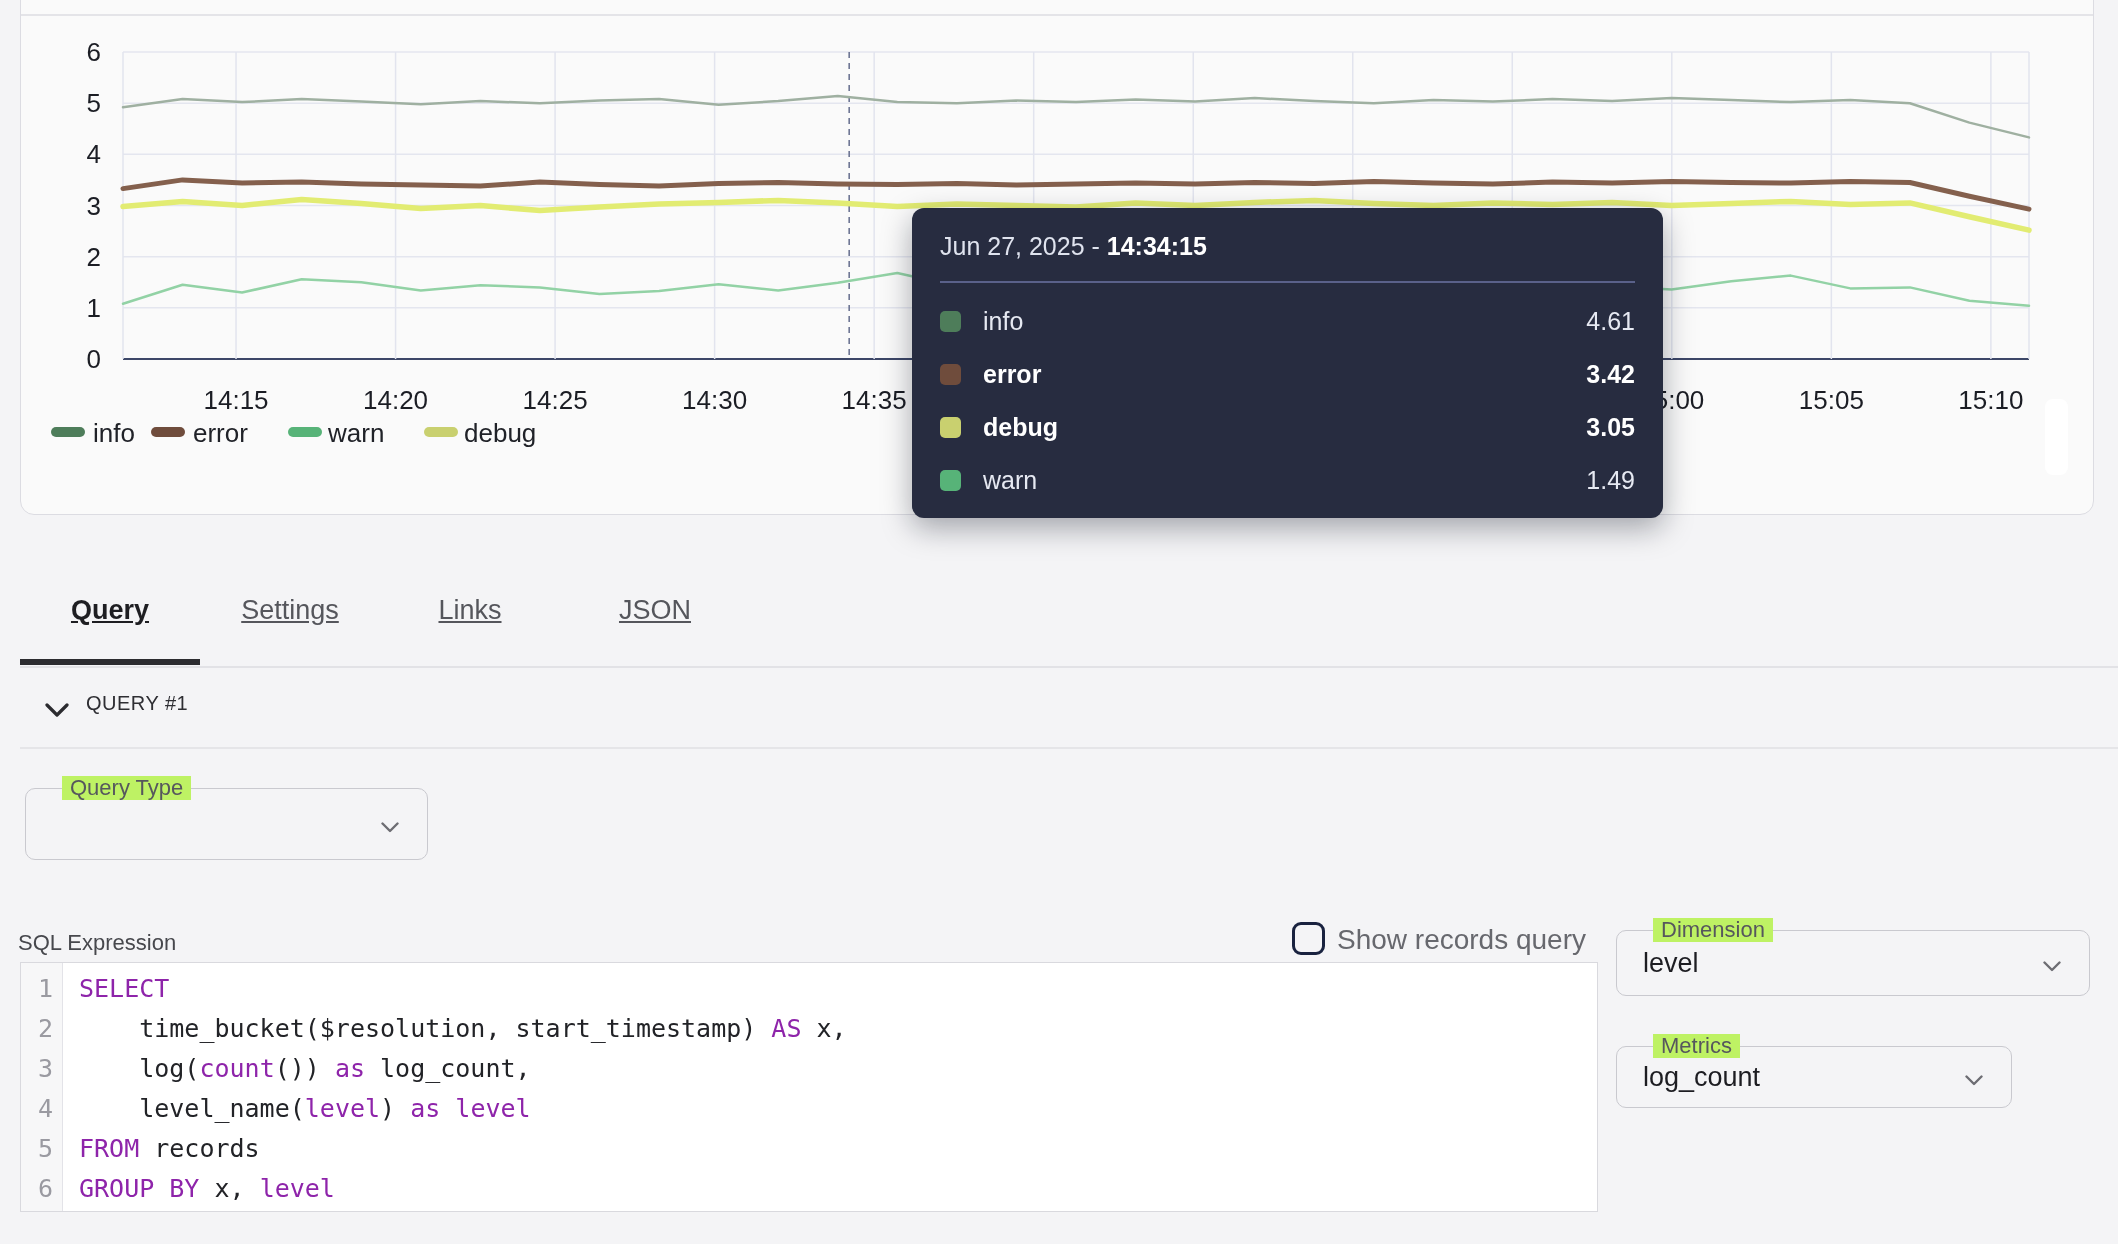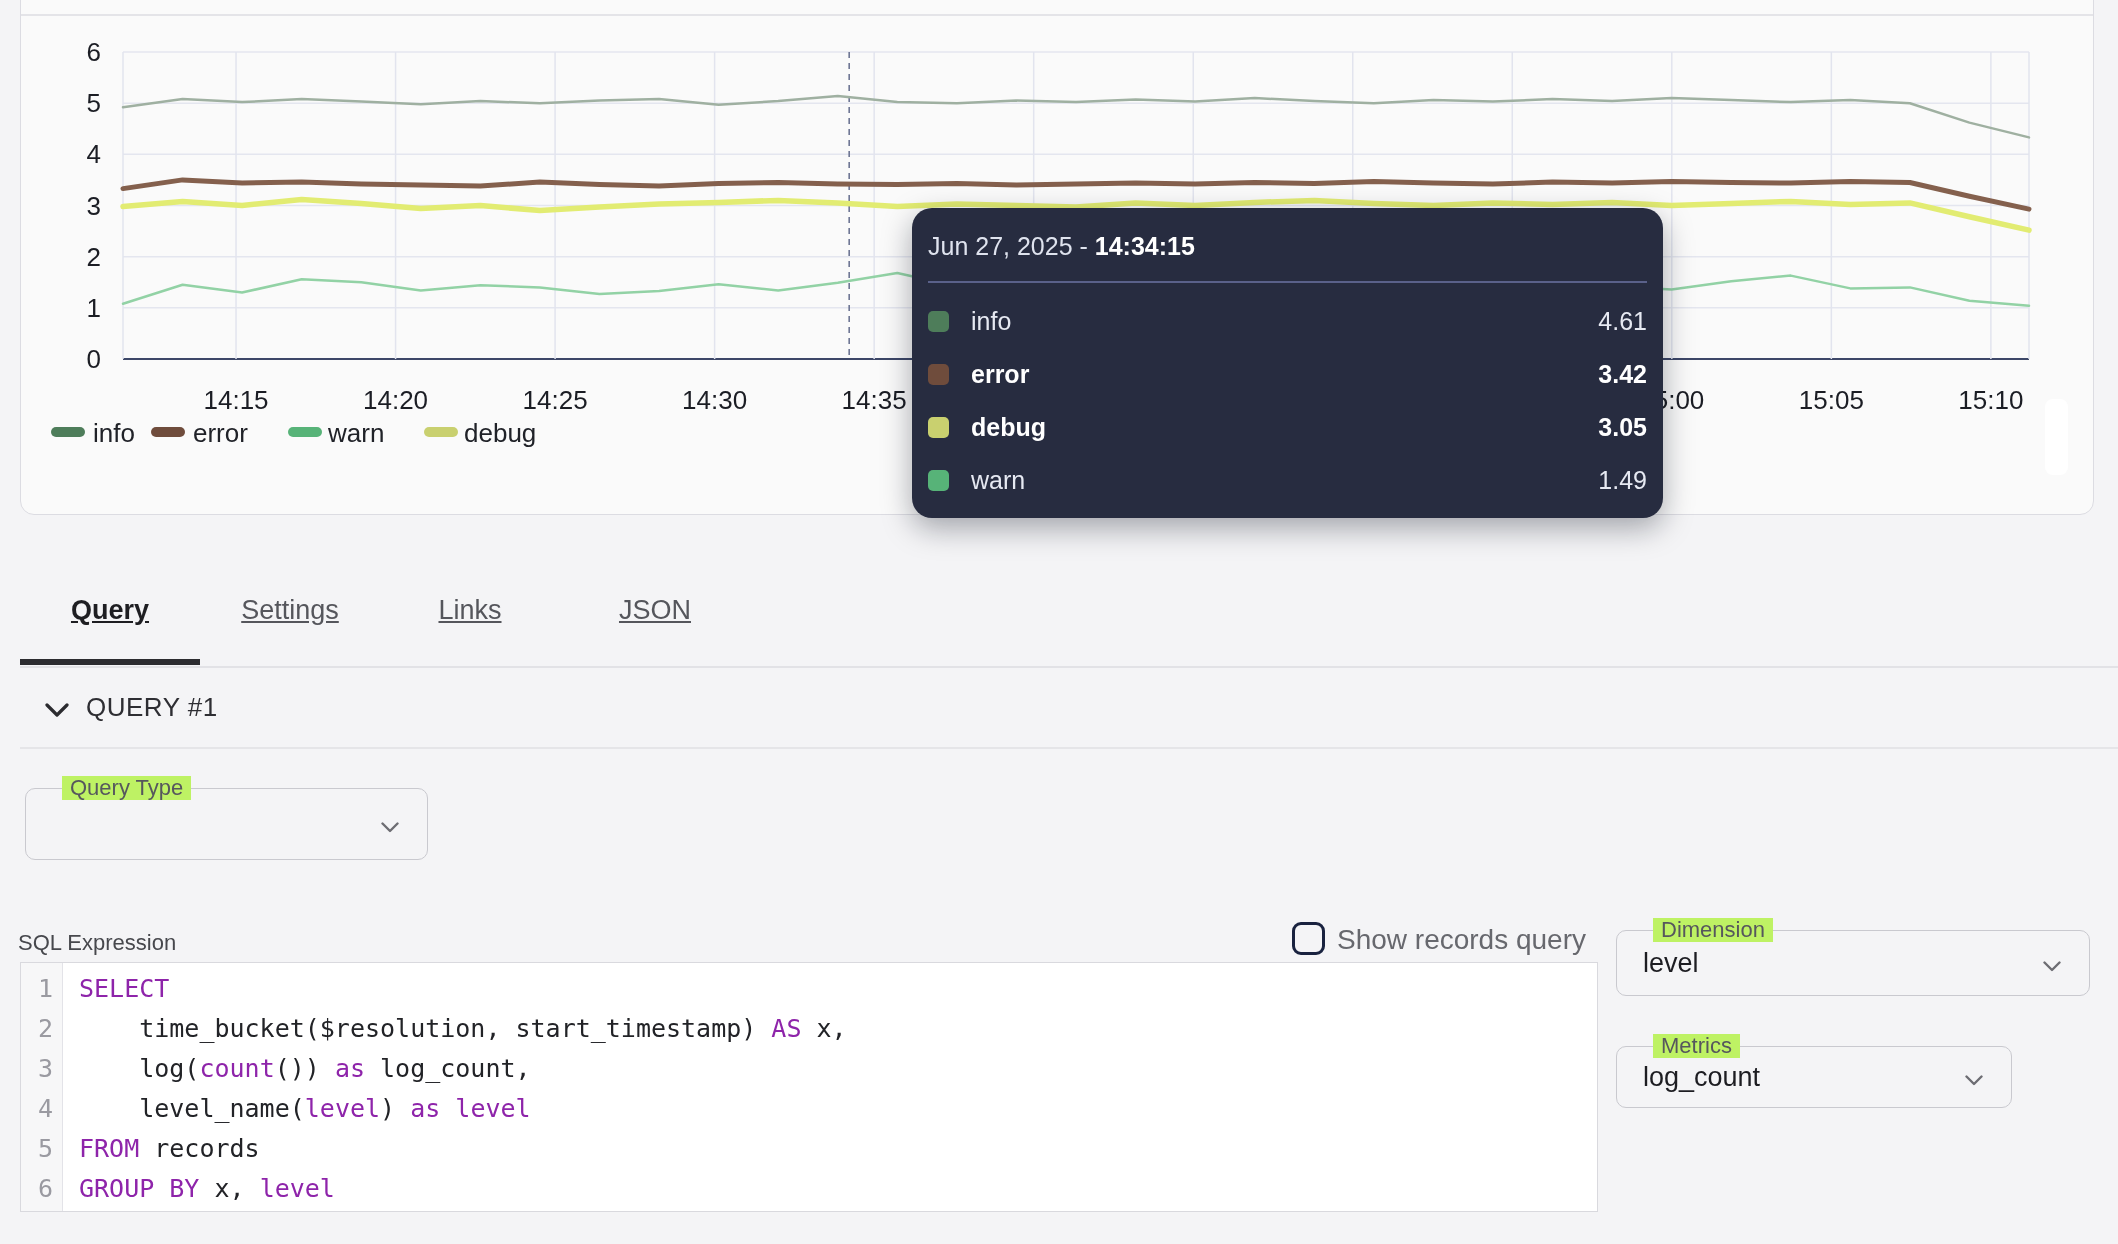--- a/index.html
+++ b/index.html
@@ -7,40 +7,40 @@
     font-family:"Liberation Sans",sans-serif;background:#f4f4f6;color:#222;}
 
   
   .chart-card{position:absolute;left:20px;top:-26px;width:2072px;height:539px;
     background:#fafafa;border:1.5px solid #dcdce2;border-radius:14px;}
   .card-divider{position:absolute;left:0;right:0;top:39px;height:1.5px;background:#e4e4e8;}
   #chart-svg-holder{position:absolute;left:0;top:40px;width:2072px;height:499px;}
 
   
   .tooltip{position:absolute;left:912px;top:208px;width:751px;height:310px;z-index:30;
-    background:#272c40;border-radius:20px;box-shadow:0 10px 30px rgba(10,14,30,.35);
-    padding:24px 16px;box-sizing:border-box;color:#e6e9f2;}
+    background:#272c40;border-radius:12px;box-shadow:0 10px 30px rgba(10,14,30,.35);
+    padding:24px 28px;box-sizing:border-box;color:#e6e9f2;}
   .tooltip-header{font-size:25px;color:#dfe3ee;}
   .tooltip-header b{color:#fff;}
   .tooltip-divider{height:1.5px;background:#5a618a;margin:20px 0 12px 0;border:none;}
   .tooltip-row{display:flex;align-items:center;height:53px;font-size:25px;}
   .tooltip-swatch{width:21px;height:21px;border-radius:5px;margin-right:22px;flex:none;}
   .tooltip-name{flex:1;}
   .tooltip-row.bold .tooltip-name,.tooltip-row.bold .tooltip-value{font-weight:bold;color:#fff;}
 
   
   .tab{position:absolute;top:580px;height:60px;display:flex;align-items:center;
     justify-content:center;font-size:27px;color:#55565c;cursor:pointer;text-decoration:underline;}
   .tab.active{color:#1e1e22;font-weight:bold;}
   .tab-underline{position:absolute;top:659px;height:6px;background:#2c2c30;}
   .tabs-divider{position:absolute;left:20px;right:0;top:666px;height:1.5px;background:#e2e2e6;}
 
   
   .section-chevron{position:absolute;left:45px;top:703px;}
-  .section-title{position:absolute;left:86px;top:692px;font-size:26px;font-weight:500;
+  .section-title{position:absolute;left:86px;top:692px;font-size:20px;font-weight:500;
     letter-spacing:.5px;color:#2e2e33;}
   .section-divider{position:absolute;left:20px;right:0;top:747px;height:1.5px;background:#e5e5e8;}
 
   
   .fieldset{position:absolute;border:1.5px solid #c9c9cf;border-radius:10px;background:transparent;box-sizing:border-box;}
   .fieldset .flabel{position:absolute;top:-13px;left:36px;background:#bef264;padding:0 8px;
     font-size:22px;color:#56575d;line-height:24px;text-align:center;}
   .fieldset .fvalue{position:absolute;left:26px;top:0;bottom:0;display:flex;align-items:center;
     font-size:27px;color:#1d1d22;}
   .fieldset .fchevron{position:absolute;right:28px;top:50%;margin-top:-5px;}

